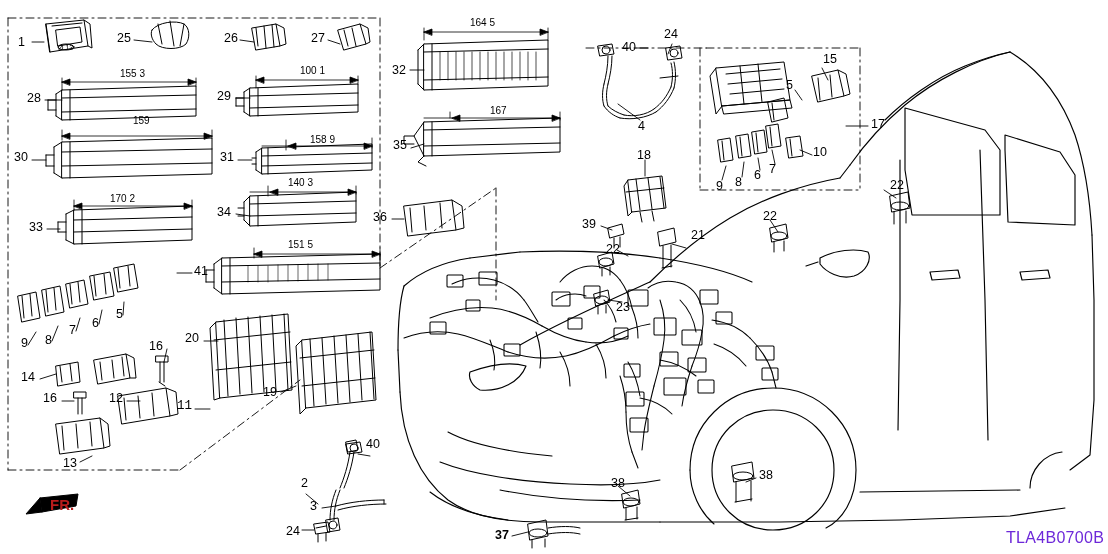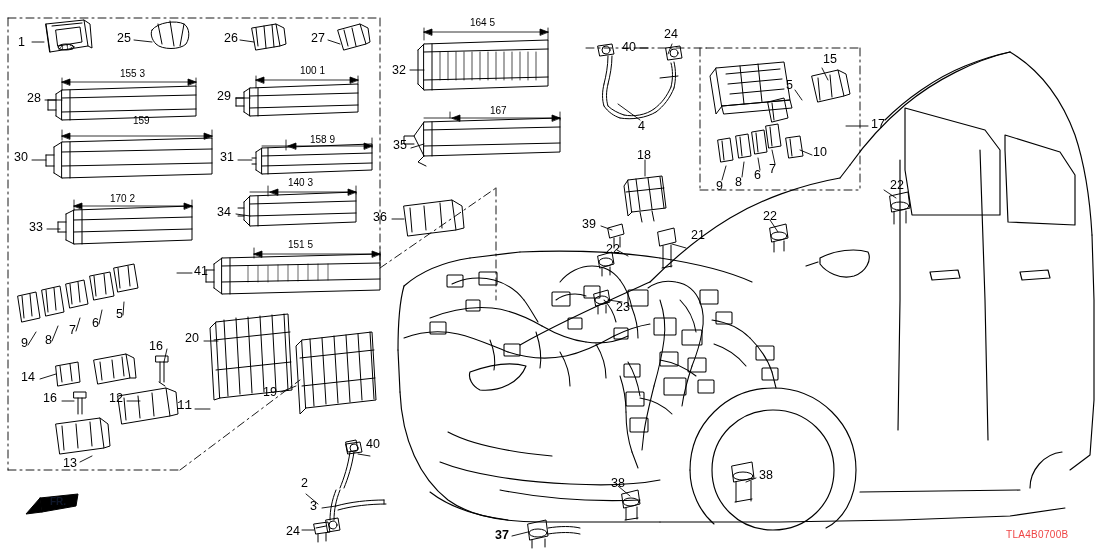--- a/index.html
+++ b/index.html
@@ -34,31 +34,31 @@
     position: absolute;
     font-family: "Liberation Sans", sans-serif;
     font-size: 10px;
     color: #000000;
     white-space: nowrap;
     line-height: 1;
   }
   .code {
     position: absolute;
     font-family: "Liberation Sans", sans-serif;
-    font-size: 10px;
-    color: #ef4444;
+    font-size: 16px;
+    color: #6d28d9;
     letter-spacing: 0.3px;
     white-space: nowrap;
   }
   .fr {
     position: absolute;
     font-family: "Liberation Sans", sans-serif;
-    font-size: 10px;
+    font-size: 15px;
     font-weight: bold;
-    color: #0f172a;
+    color: #b91c1c;
     white-space: nowrap;
   }
   .diam {
     position: absolute;
     font-family: "Liberation Sans", sans-serif;
     font-size: 7px;
     color: #000000;
     white-space: nowrap;
   }
 </style>

